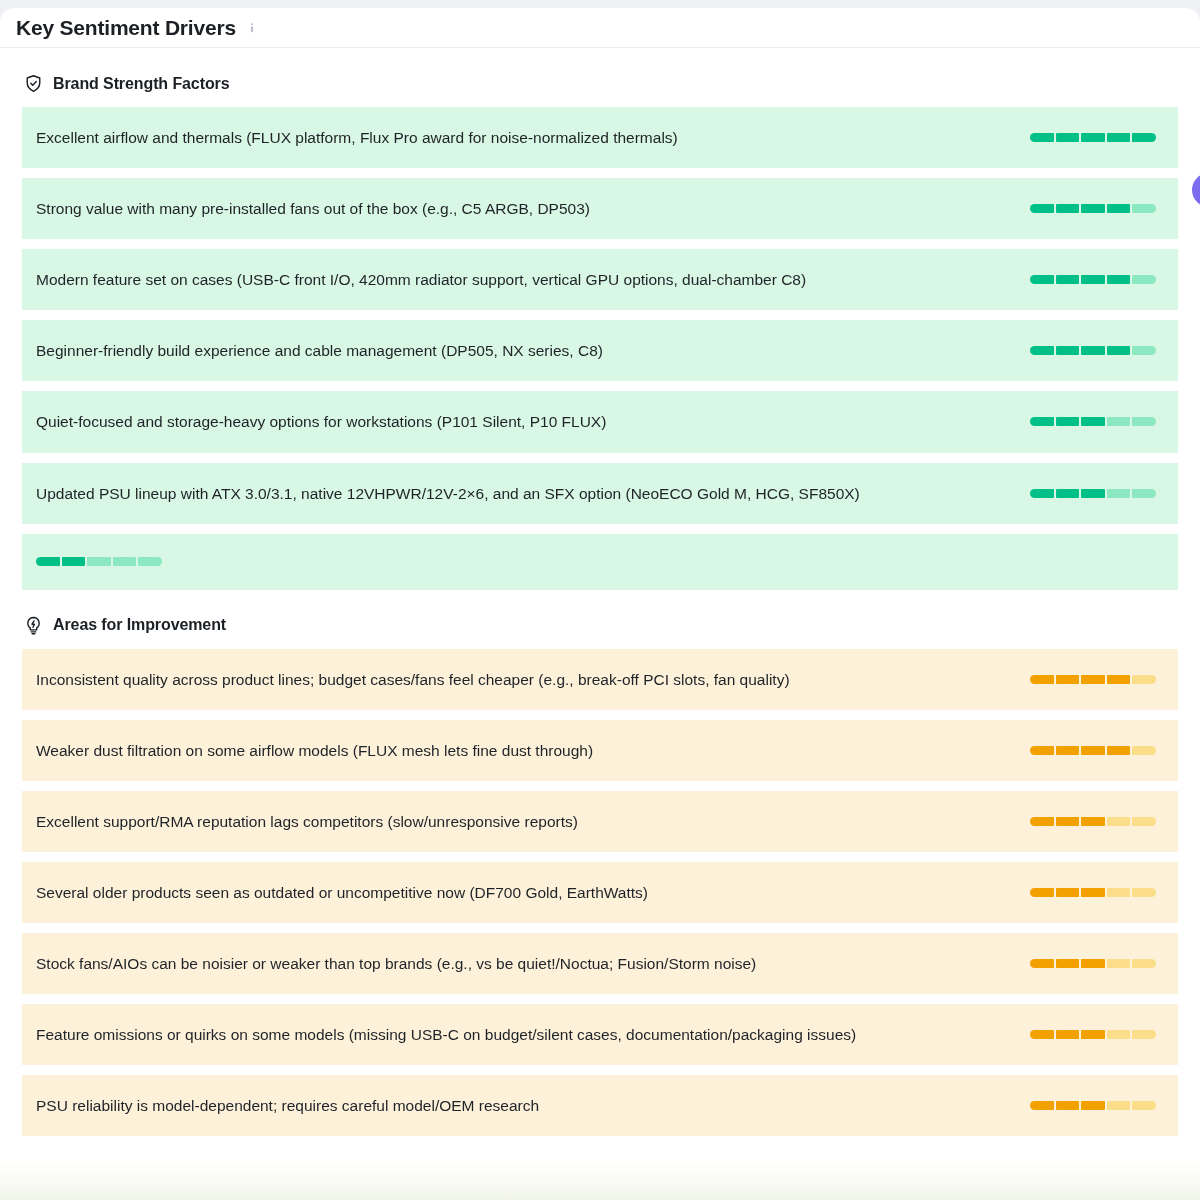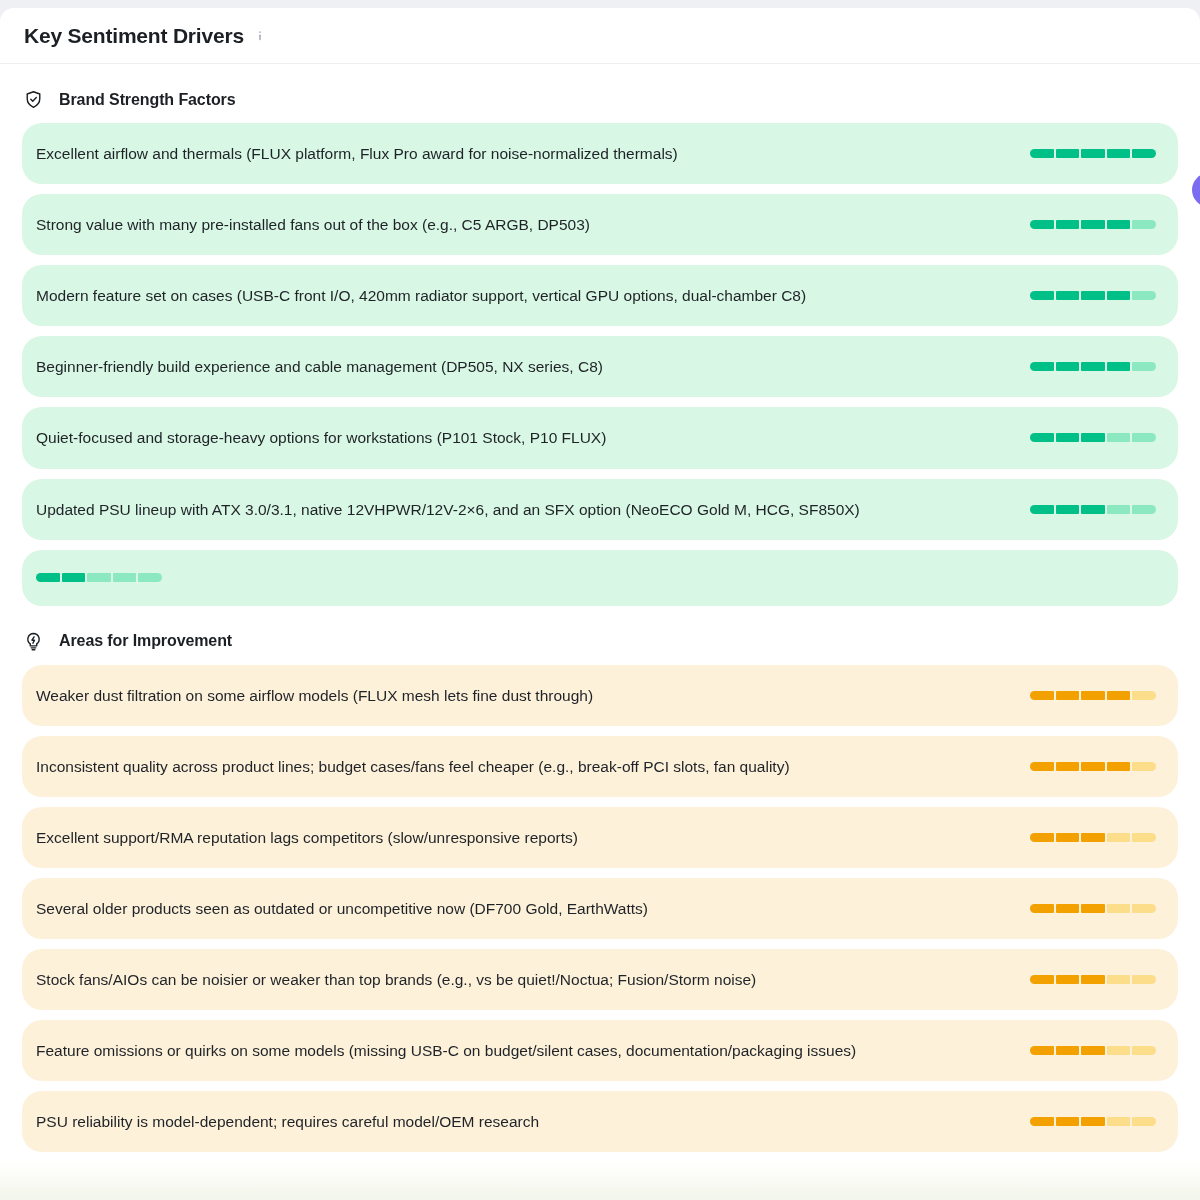--- a/index.html
+++ b/index.html
@@ -20,24 +20,24 @@
     top: 8px; left: 0;
     width: 1200px;
     height: 1192px;
     background: #ffffff;
     border-top-left-radius: 14px;
     border-top-right-radius: 14px;
     overflow: hidden;
   }
   
   .card-header {
-    height: 56px;
+    height: 40px;
     display: flex;
     align-items: center;
-    padding: 0 24px;
+    padding: 0 16px;
     border-bottom: 1px solid #eceef1;
   }
   .card-title {
     font-size: 21px;
     font-weight: 700;
     color: #1c2024;
     letter-spacing: -0.2px;
   }
   .info-icon {
     margin-left: 9px;
@@ -51,21 +51,21 @@
   .card-body {
     padding: 0 22px;
     position: relative;
   }
   .section {
     position: relative;
   }
   .section-header {
     display: flex;
     align-items: center;
-    gap: 16px;
+    gap: 10px;
     padding: 26px 2px 14px 2px;
   }
   .section-header .sec-icon {
     width: 19px; height: 19px;
     color: #1c2024;
     display: inline-flex;
     align-items: center; justify-content: center;
     flex: 0 0 auto;
   }
   .section-header .sec-icon svg { display: block; }
@@ -75,21 +75,21 @@
     color: #1c2024;
     letter-spacing: -0.1px;
   }
   
   .drivers { display: flex; flex-direction: column; gap: 10px; }
   .driver-row {
     display: flex;
     align-items: center;
     justify-content: space-between;
     gap: 4px;
-    border-radius: 20px;
+    border-radius: 0;
     padding: 18px 22px 18px 14px;
     min-height: 56px;
   }
   .driver-row.pos { background: #d8f7e4; }
   .driver-row.neg { background: #fdf1da; }
   .driver-text {
     font-size: 15.5px;
     line-height: 1.62;
     color: #1f2328;
     flex: 1 1 auto;
@@ -198,21 +198,21 @@
                 <div class="driver-text">Beginner-friendly build experience and cable management (DP505, NX series, C8)</div>
                 <div class="meter">
                   <div class="seg pos-on"></div>
                   <div class="seg pos-on"></div>
                   <div class="seg pos-on"></div>
                   <div class="seg pos-on"></div>
                   <div class="seg pos-off"></div>
                 </div>
               </div>
               <div class="driver-row pos">
-                <div class="driver-text">Quiet-focused and storage-heavy options for workstations (P101 Stock, P10 FLUX)</div>
+                <div class="driver-text">Quiet-focused and storage-heavy options for workstations (P101 Silent, P10 FLUX)</div>
                 <div class="meter">
                   <div class="seg pos-on"></div>
                   <div class="seg pos-on"></div>
                   <div class="seg pos-on"></div>
                   <div class="seg pos-off"></div>
                   <div class="seg pos-off"></div>
                 </div>
               </div>
               <div class="driver-row pos">
                 <div class="driver-text">Updated PSU lineup with ATX 3.0/3.1, native 12VHPWR/12V-2×6, and an SFX option (NeoECO Gold M, HCG, SF850X)</div>
@@ -241,31 +241,31 @@
                 <svg viewBox="0 0 20 20" width="19" height="19" fill="none" stroke="currentColor" stroke-width="1.5" stroke-linecap="round" stroke-linejoin="round">
                   <path d="M10 1.6a6 6 0 0 0-3.4 10.9v2.1h6.8v-2.1A6 6 0 0 0 10 1.6Z"></path>
                   <path d="M7.6 16.7h4.8M8.6 18.6h2.8"></path>
                   <path d="M10.6 5.2 8.4 8.6h2.6l-1.6 3.2"></path>
                 </svg>
               </span>
               <span class="section-title">Areas for Improvement</span>
             </div>
             <div class="drivers">
               <div class="driver-row neg">
+                <div class="driver-text">Inconsistent quality across product lines; budget cases/fans feel cheaper (e.g., break-off PCI slots, fan quality)</div>
+                <div class="meter">
+                  <div class="seg neg-on"></div>
+                  <div class="seg neg-on"></div>
+                  <div class="seg neg-on"></div>
+                  <div class="seg neg-on"></div>
+                  <div class="seg neg-off"></div>
+                </div>
+              </div>
+              <div class="driver-row neg">
                 <div class="driver-text">Weaker dust filtration on some airflow models (FLUX mesh lets fine dust through)</div>
-                <div class="meter">
-                  <div class="seg neg-on"></div>
-                  <div class="seg neg-on"></div>
-                  <div class="seg neg-on"></div>
-                  <div class="seg neg-on"></div>
-                  <div class="seg neg-off"></div>
-                </div>
-              </div>
-              <div class="driver-row neg">
-                <div class="driver-text">Inconsistent quality across product lines; budget cases/fans feel cheaper (e.g., break-off PCI slots, fan quality)</div>
                 <div class="meter">
                   <div class="seg neg-on"></div>
                   <div class="seg neg-on"></div>
                   <div class="seg neg-on"></div>
                   <div class="seg neg-on"></div>
                   <div class="seg neg-off"></div>
                 </div>
               </div>
               <div class="driver-row neg">
                 <div class="driver-text">Excellent support/RMA reputation lags competitors (slow/unresponsive reports)</div>

